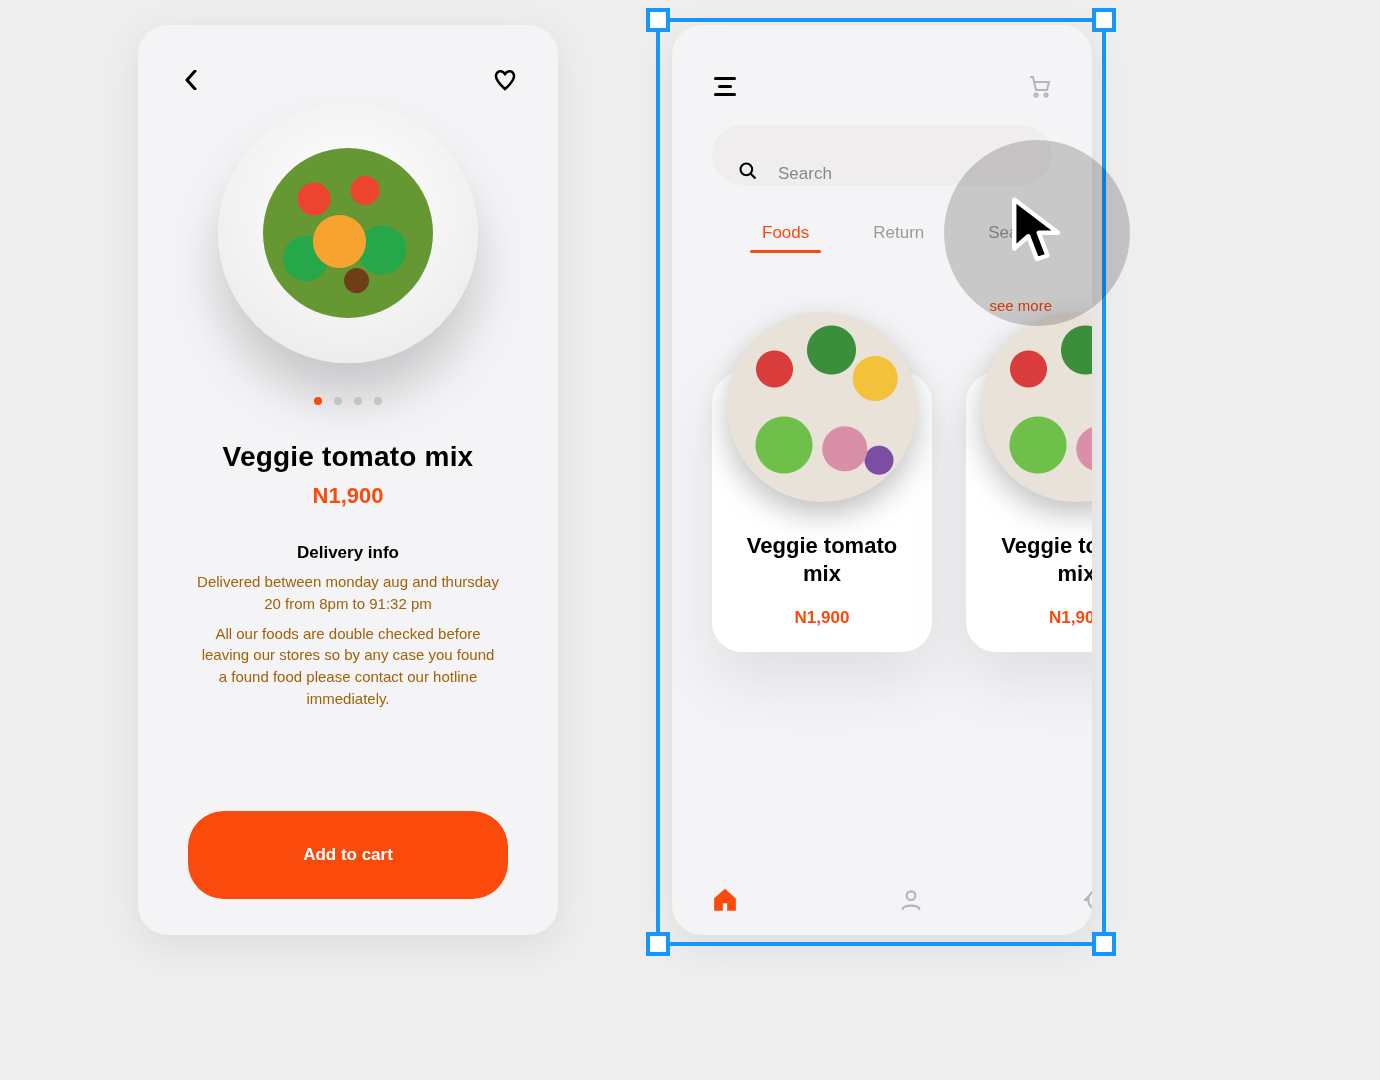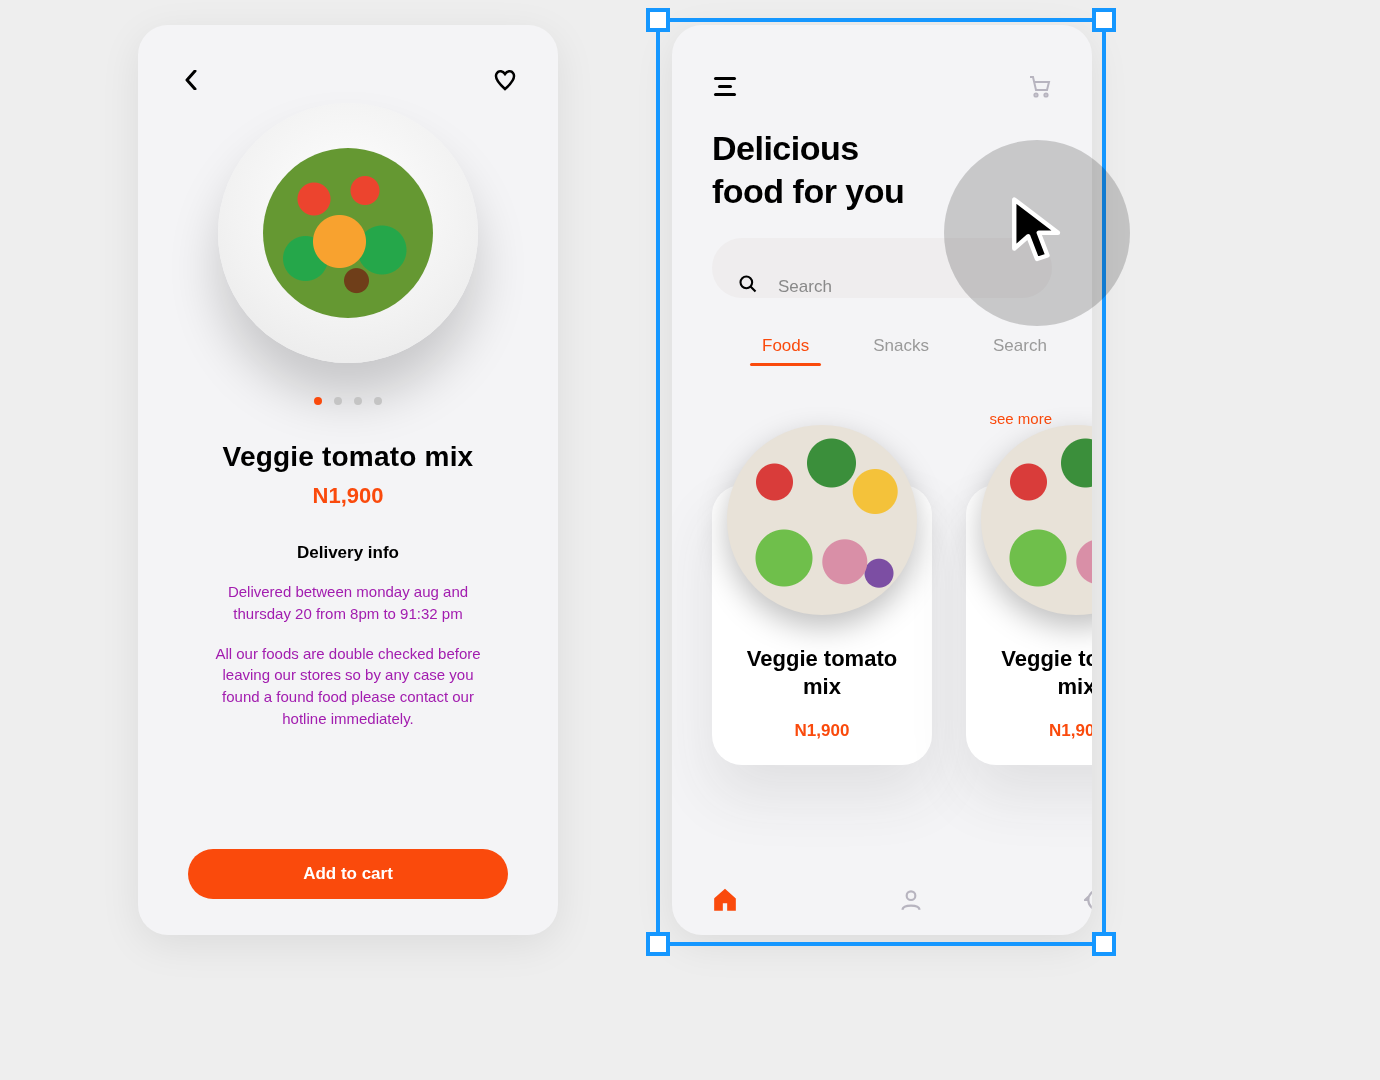--- a/index.html
+++ b/index.html
@@ -86,26 +86,26 @@
   .product-price {
     color: var(--accent);
     font-weight: 700;
     font-size: 22px;
     text-align:center;
     margin-top: 10px;
   }
 
   .section { padding: 0 50px; text-align: center; }
   .section h4 { font-size: 17px; font-weight:600; margin: 34px 0 6px; }
-  .section p  { font-size: 15px; line-height: 1.45; color: #a21caf; margin:18px; }
+  .section p  { font-size: 15px; line-height: 1.45; color: #a16207; margin:8px; }
 
   .cart-btn {
     position: absolute;
     bottom: 36px; left: 50px; right: 50px;
-    height: 50px;
+    height: 88px;
     background: var(--accent);
     color:#fff;
     border:none;
     border-radius: 36px;
     font-size: 17px;
     font-weight:600;
   }
 
   
   .home-header {
@@ -308,38 +308,34 @@
     </span>
     <span class="cart-icon">
       <svg viewBox="0 0 24 24">
           <circle cx="9" cy="21" r="1.6"></circle>
           <circle cx="19" cy="21" r="1.6"></circle>
           <path d="M3 3h3l3 13h11l2-8H7"></path>
         </svg>
     </span>
   </div>
 
-  <div class="hero-title">
-    <span>Delicious</span><br>
-    <span>food for you</span>
-  </div>
 
   <div class="search">
     <span>
       <svg viewBox="0 0 24 24">
           <circle cx="10" cy="10" r="7"></circle>
           <line x1="21" y1="21" x2="15" y2="15"></line>
         </svg>
     </span>
     <input placeholder="Search" style="">
   </div>
 
   <div class="tabs">
     <span class="tab active">Foods</span>
-    <span class="tab">Snacks</span>
+    <span class="tab">Return</span>
     <span class="tab">Search</span>
     <span class="tab">Drinks</span>
   </div>
 
   <div class="see-more">see more</div>
 
   <div class="cards-row">
     <div class="food-card">
       <div class="bowl"></div>
       <div class="name">Veggie tomato mix</div>

